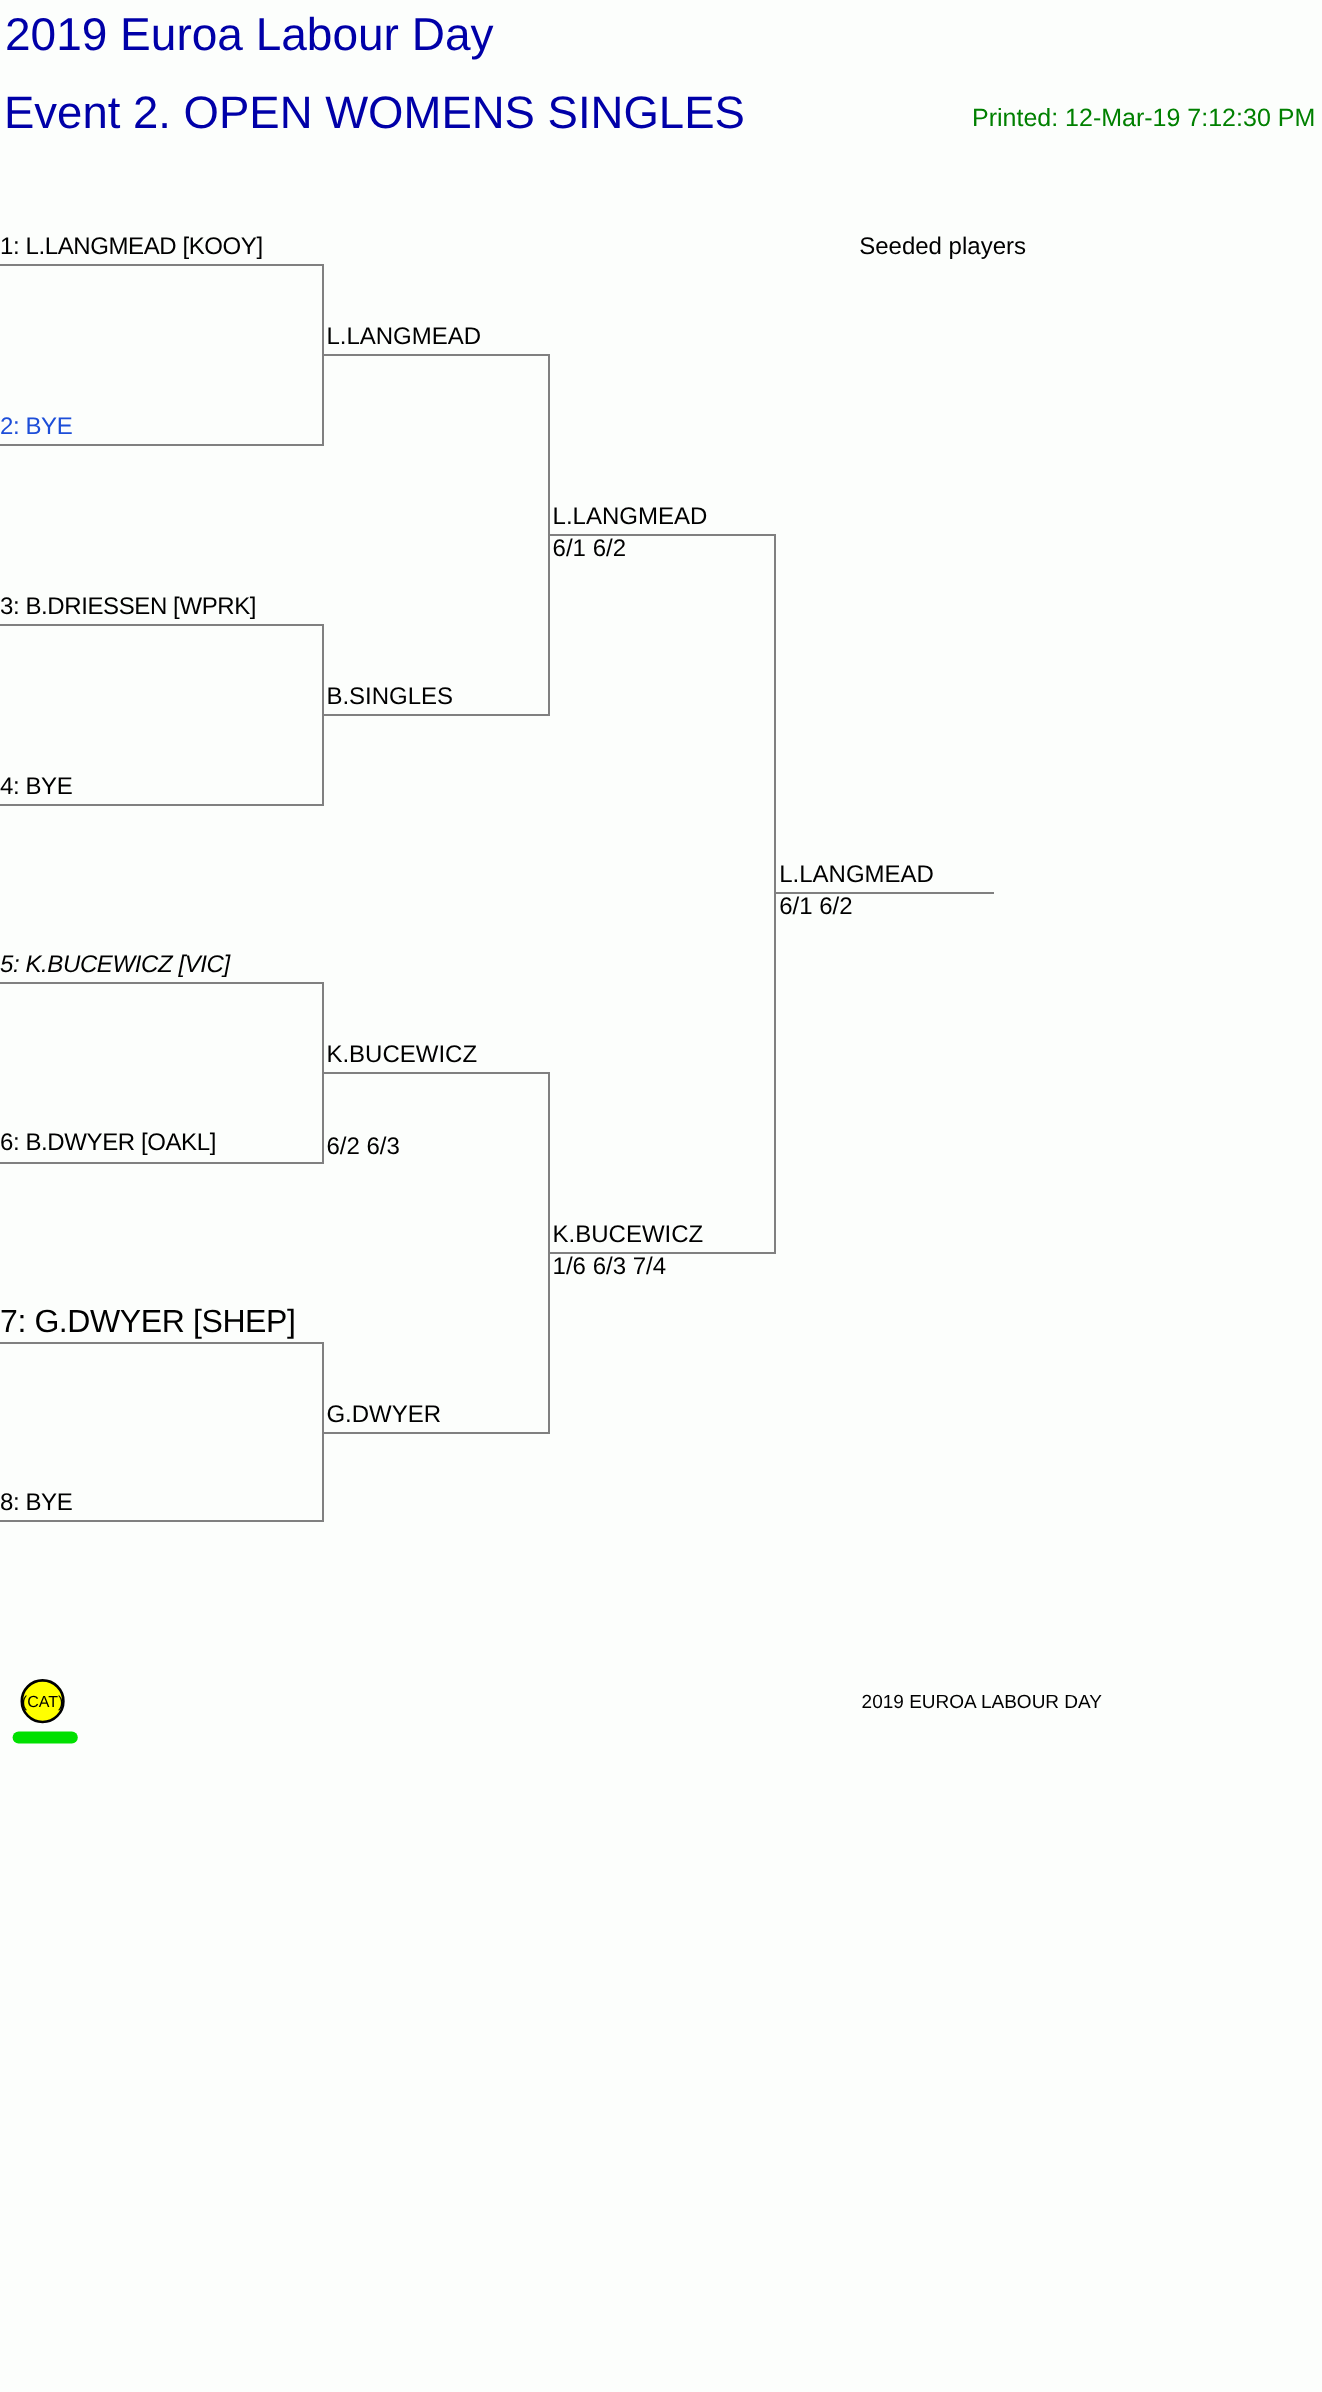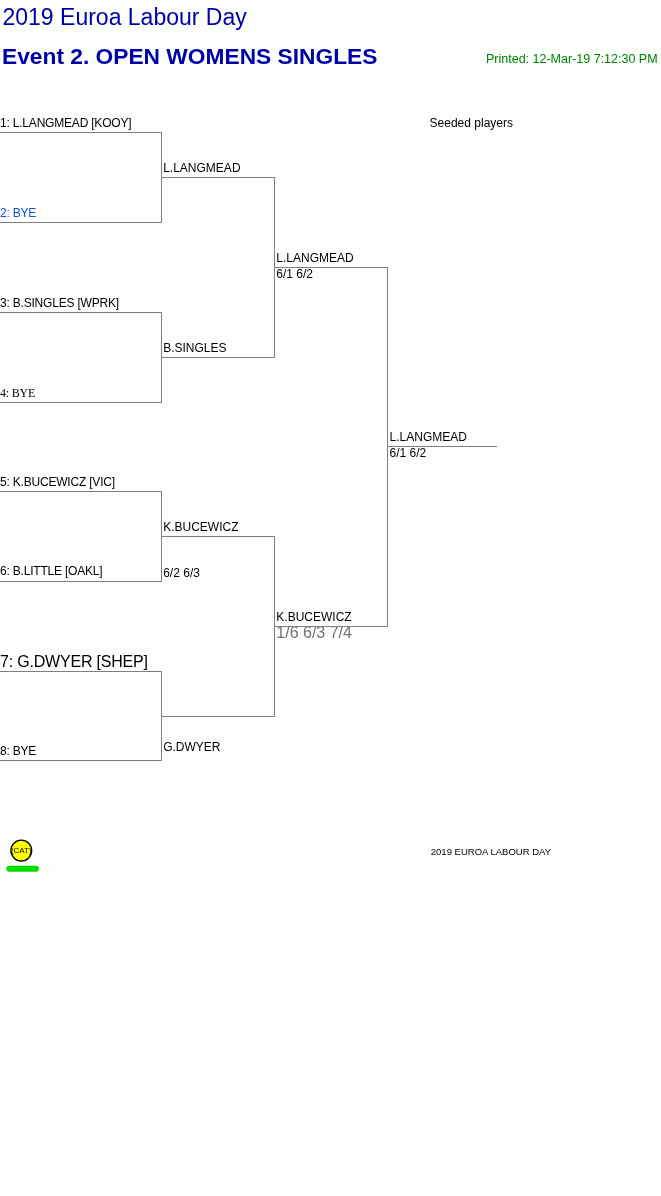--- a/index.html
+++ b/index.html
@@ -7,62 +7,62 @@
   #page{position:relative;width:661px;height:1196px;overflow:hidden;}
   .t{position:absolute;white-space:nowrap;color:#000;}
   .hl{position:absolute;height:1px;background:#808080;}
   .vl{position:absolute;width:1px;background:#808080;}
 </style>
 </head>
 <body>
 <div id="page">
 
   <div class="t" style="left:2.5px;top:6.4px;font-size:23px;line-height:23px;color:#0000a8;">2019 Euroa Labour Day</div>
-  <div class="t" style="left:2px;top:44.85px;font-size:22.75px;line-height:22.75px;color:#0000a8;font-weight:bold;">Event 2. OPEN WOMENS SINGLES</div>
+  <div class="t" style="left:2px;top:44.85px;font-size:22.75px;line-height:22.75px;color:#0000a8;">Event 2. OPEN WOMENS SINGLES</div>
   <div class="t" style="left:486px;top:52.6px;font-size:12.5px;line-height:12.5px;color:#008000;">Printed: 12-Mar-19 7:12:30 PM</div>
   <div class="t" style="left:429.6px;top:116.94px;font-size:12px;line-height:12px;color:#000;">Seeded players</div>
 
   <div class="t" style="left:0px;letter-spacing:-0.2px;top:116.94px;font-size:12px;line-height:12px;color:#000;">1: L.LANGMEAD [KOOY]</div>
   <div class="t" style="left:0px;letter-spacing:-0.2px;top:207.04px;font-size:12px;line-height:12px;color:#1d4ed8;">2: BYE</div>
-  <div class="t" style="left:0px;letter-spacing:-0.2px;top:297.14px;font-size:12px;line-height:12px;color:#000;">3: B.SINGLES [WPRK]</div>
-  <div class="t" style="left:0px;letter-spacing:-0.2px;top:386.54px;font-size:12px;line-height:12px;color:#000;font-family:Liberation Serif, serif;">4: BYE</div>
-  <div class="t" style="left:0px;letter-spacing:-0.2px;top:476.24px;font-size:12px;line-height:12px;color:#000;">5: K.BUCEWICZ [VIC]</div>
-  <div class="t" style="left:0px;letter-spacing:-0.2px;top:565.44px;font-size:12px;line-height:12px;color:#000;">6: B.LITTLE [OAKL]</div>
+  <div class="t" style="left:0px;letter-spacing:-0.2px;top:297.14px;font-size:12px;line-height:12px;color:#000;">3: B.DRIESSEN [WPRK]</div>
+  <div class="t" style="left:0px;letter-spacing:-0.2px;top:386.54px;font-size:12px;line-height:12px;color:#000;">4: BYE</div>
+  <div class="t" style="left:0px;letter-spacing:-0.2px;top:476.24px;font-size:12px;line-height:12px;color:#000;font-style:italic;">5: K.BUCEWICZ [VIC]</div>
+  <div class="t" style="left:0px;letter-spacing:-0.2px;top:565.44px;font-size:12px;line-height:12px;color:#000;">6: B.DWYER [OAKL]</div>
   <div class="t" style="left:0px;letter-spacing:-0.2px;top:656.24px;font-size:16px;line-height:12px;color:#000;">7: G.DWYER [SHEP]</div>
   <div class="t" style="left:0px;letter-spacing:-0.2px;top:744.84px;font-size:12px;line-height:12px;color:#000;">8: BYE</div>
 
   <div class="hl" style="left:0;top:132px;width:162px;"></div>
   <div class="hl" style="left:0;top:222px;width:162px;"></div>
   <div class="hl" style="left:0;top:312px;width:162px;"></div>
   <div class="hl" style="left:0;top:402px;width:162px;"></div>
   <div class="hl" style="left:0;top:491px;width:162px;"></div>
   <div class="hl" style="left:0;top:581px;width:162px;"></div>
   <div class="hl" style="left:0;top:671px;width:162px;"></div>
   <div class="hl" style="left:0;top:760px;width:162px;"></div>
   <div class="vl" style="left:161px;top:132px;height:91px;"></div>
   <div class="vl" style="left:161px;top:312px;height:91px;"></div>
   <div class="vl" style="left:161px;top:491px;height:91px;"></div>
   <div class="vl" style="left:161px;top:671px;height:90px;"></div>
 
   <div class="t" style="left:163.2px;top:162.14px;font-size:12px;line-height:12px;color:#000;">L.LANGMEAD</div>
   <div class="t" style="left:163.2px;top:342.14px;font-size:12px;line-height:12px;color:#000;">B.SINGLES</div>
   <div class="t" style="left:163.2px;top:521.14px;font-size:12px;line-height:12px;color:#000;">K.BUCEWICZ</div>
   <div class="t" style="left:163.2px;top:567px;font-size:12px;line-height:12px;color:#000;">6/2 6/3</div>
-  <div class="t" style="left:163.2px;top:701.14px;font-size:12px;line-height:12px;color:#000;margin-top:40px;">G.DWYER</div>
+  <div class="t" style="left:163.2px;top:701.14px;font-size:12px;line-height:12px;color:#000;">G.DWYER</div>
   <div class="hl" style="left:161px;top:177px;width:114px;"></div>
   <div class="hl" style="left:161px;top:357px;width:114px;"></div>
   <div class="hl" style="left:161px;top:536px;width:114px;"></div>
   <div class="hl" style="left:161px;top:716px;width:114px;"></div>
   <div class="vl" style="left:274px;top:177px;height:181px;"></div>
   <div class="vl" style="left:274px;top:536px;height:181px;"></div>
 
   <div class="t" style="left:276.3px;top:252.14px;font-size:12px;line-height:12px;color:#000;">L.LANGMEAD</div>
   <div class="t" style="left:276.3px;top:267.84px;font-size:12px;line-height:12px;color:#000;">6/1 6/2</div>
   <div class="t" style="left:276.3px;top:611.14px;font-size:12px;line-height:12px;color:#000;">K.BUCEWICZ</div>
-  <div class="t" style="left:276.3px;top:626.84px;font-size:16px;line-height:12px;color:#737373;">1/6 6/3 7/4</div>
+  <div class="t" style="left:276.3px;top:626.84px;font-size:12px;line-height:12px;color:#000000;">1/6 6/3 7/4</div>
   <div class="hl" style="left:274px;top:267px;width:114px;"></div>
   <div class="hl" style="left:274px;top:626px;width:114px;"></div>
   <div class="vl" style="left:387px;top:267px;height:360px;"></div>
 
   <div class="t" style="left:389.6px;top:431.44px;font-size:12px;line-height:12px;color:#000;">L.LANGMEAD</div>
   <div class="t" style="left:389.6px;top:446.94px;font-size:12px;line-height:12px;color:#000;">6/1 6/2</div>
   <div class="hl" style="left:387px;top:446px;width:110px;"></div>
 
   <svg style="position:absolute;left:0;top:830px;" width="60" height="50" viewBox="0 0 60 50">
     <circle cx="21.3" cy="20.6" r="10.4" fill="#ffff00" stroke="#000000" stroke-width="1.3"></circle>

